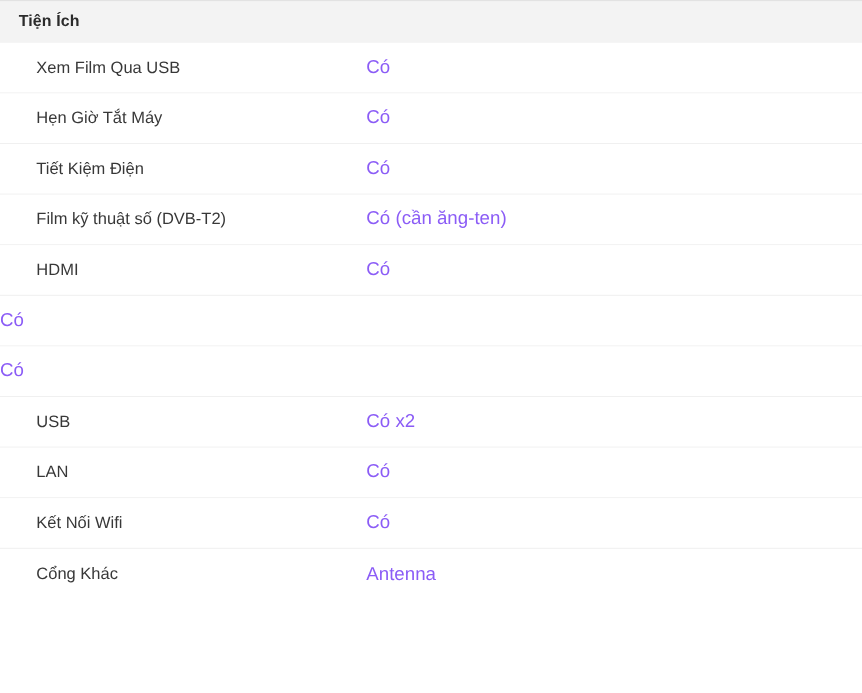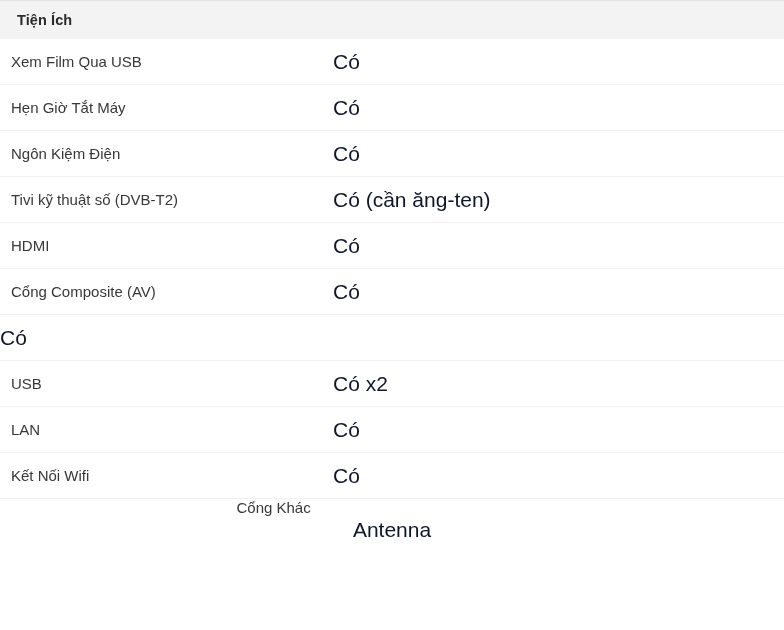--- a/index.html
+++ b/index.html
@@ -44,37 +44,36 @@
   .spec-row {
     height: 46px;
     box-sizing: border-box;
     background: #ffffff;
     border-bottom: 1px solid #f0f0f0;
     display: flex;
     align-items: center;
   }
   .spec-row:last-child {
     border-bottom: none;
-    flex-direction: column;
   }
 
   .spec-label {
     width: 333px;
     box-sizing: border-box;
-    padding-left: 11px;
+    padding-left: 33px;
     font-size: 15px;
     color: #383838;
     line-height: 1.2;
     white-space: nowrap;
   }
   .spec-value {
     flex: 1;
     box-sizing: border-box;
-    font-size: 21px;
-    color: #0f172a;
+    font-size: 17px;
+    color: #8b5cf6;
     line-height: 1.2;
     white-space: nowrap;
   }
 </style>
 </head>
 <body>
 
 <div class="spec-table">
 
   <div class="section-header">
@@ -83,35 +82,34 @@
 
   <div class="spec-row">
     <div class="spec-label">Xem Film Qua USB</div>
     <div class="spec-value">Có</div>
   </div>
   <div class="spec-row">
     <div class="spec-label">Hẹn Giờ Tắt Máy</div>
     <div class="spec-value">Có</div>
   </div>
   <div class="spec-row">
-    <div class="spec-label">Ngôn Kiệm Điện</div>
+    <div class="spec-label">Tiết Kiệm Điện</div>
     <div class="spec-value">Có</div>
   </div>
   <div class="spec-row">
-    <div class="spec-label">Tivi kỹ thuật số (DVB-T2)</div>
+    <div class="spec-label">Film kỹ thuật số (DVB-T2)</div>
     <div class="spec-value">Có (cần ăng-ten)</div>
   </div>
 
 
   <div class="spec-row">
     <div class="spec-label">HDMI</div>
     <div class="spec-value">Có</div>
   </div>
   <div class="spec-row">
-    <div class="spec-label">Cổng Composite (AV)</div>
     <div class="spec-value">Có</div>
   </div>
   <div class="spec-row">
     <div class="spec-value">Có</div>
   </div>
   <div class="spec-row">
     <div class="spec-label">USB</div>
     <div class="spec-value">Có x2</div>
   </div>
   <div class="spec-row">

